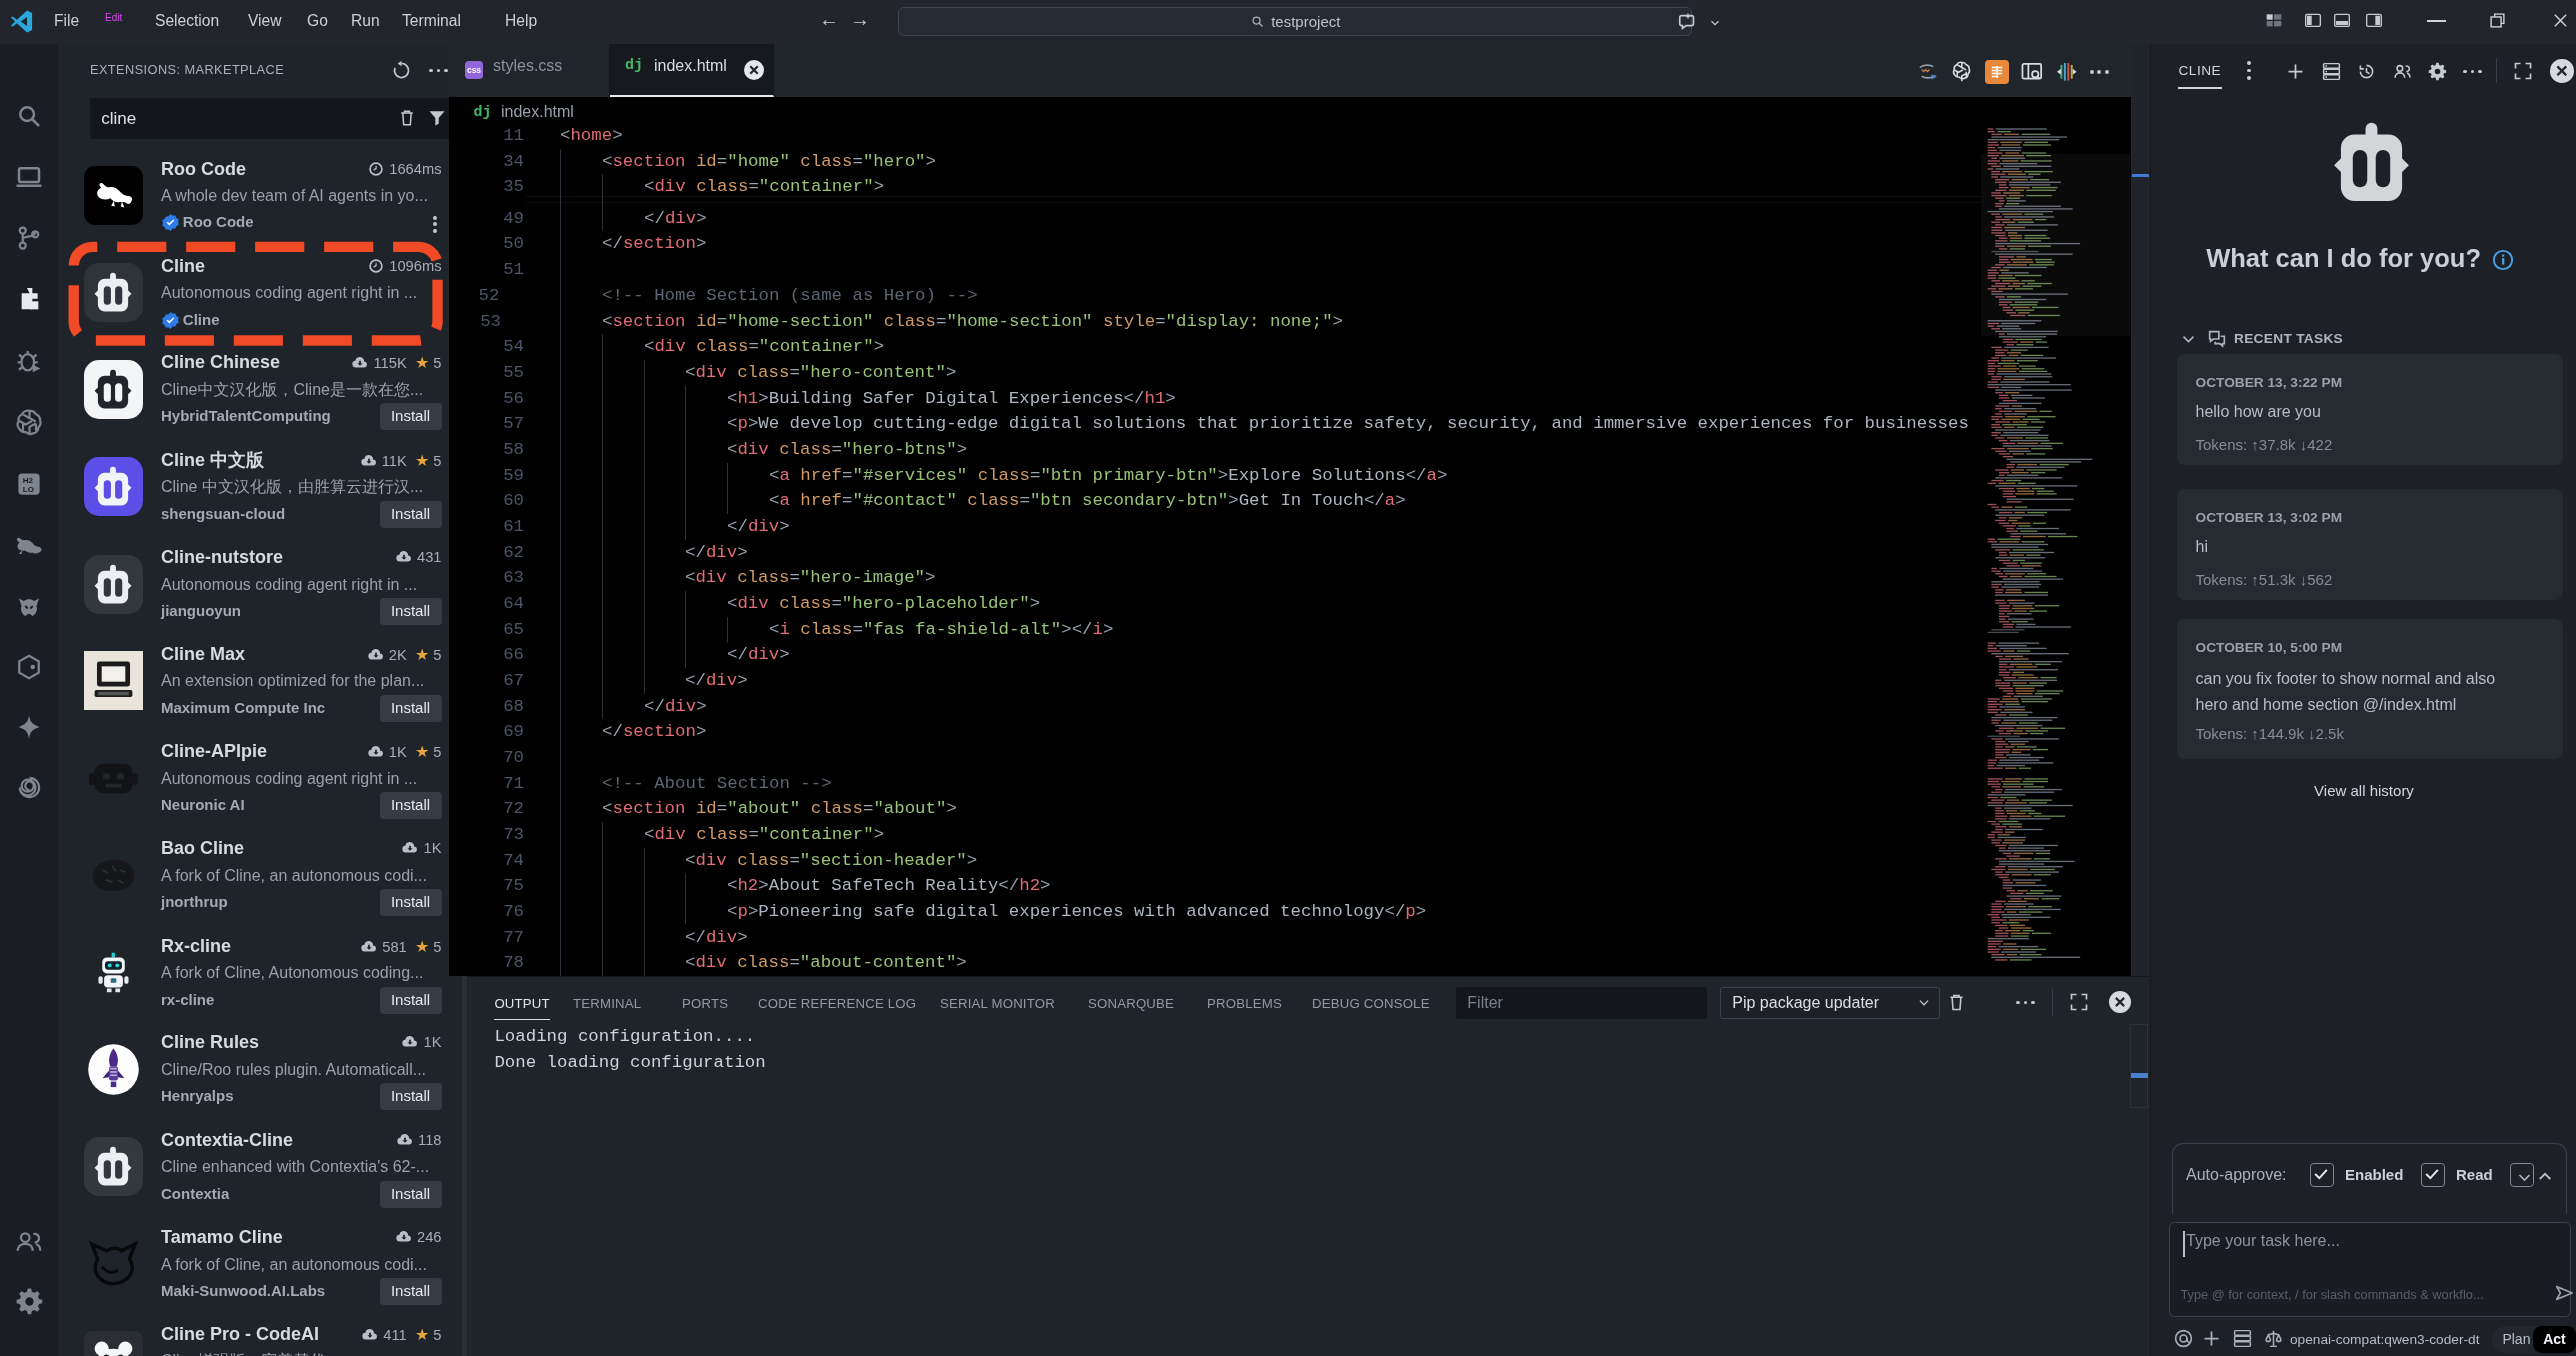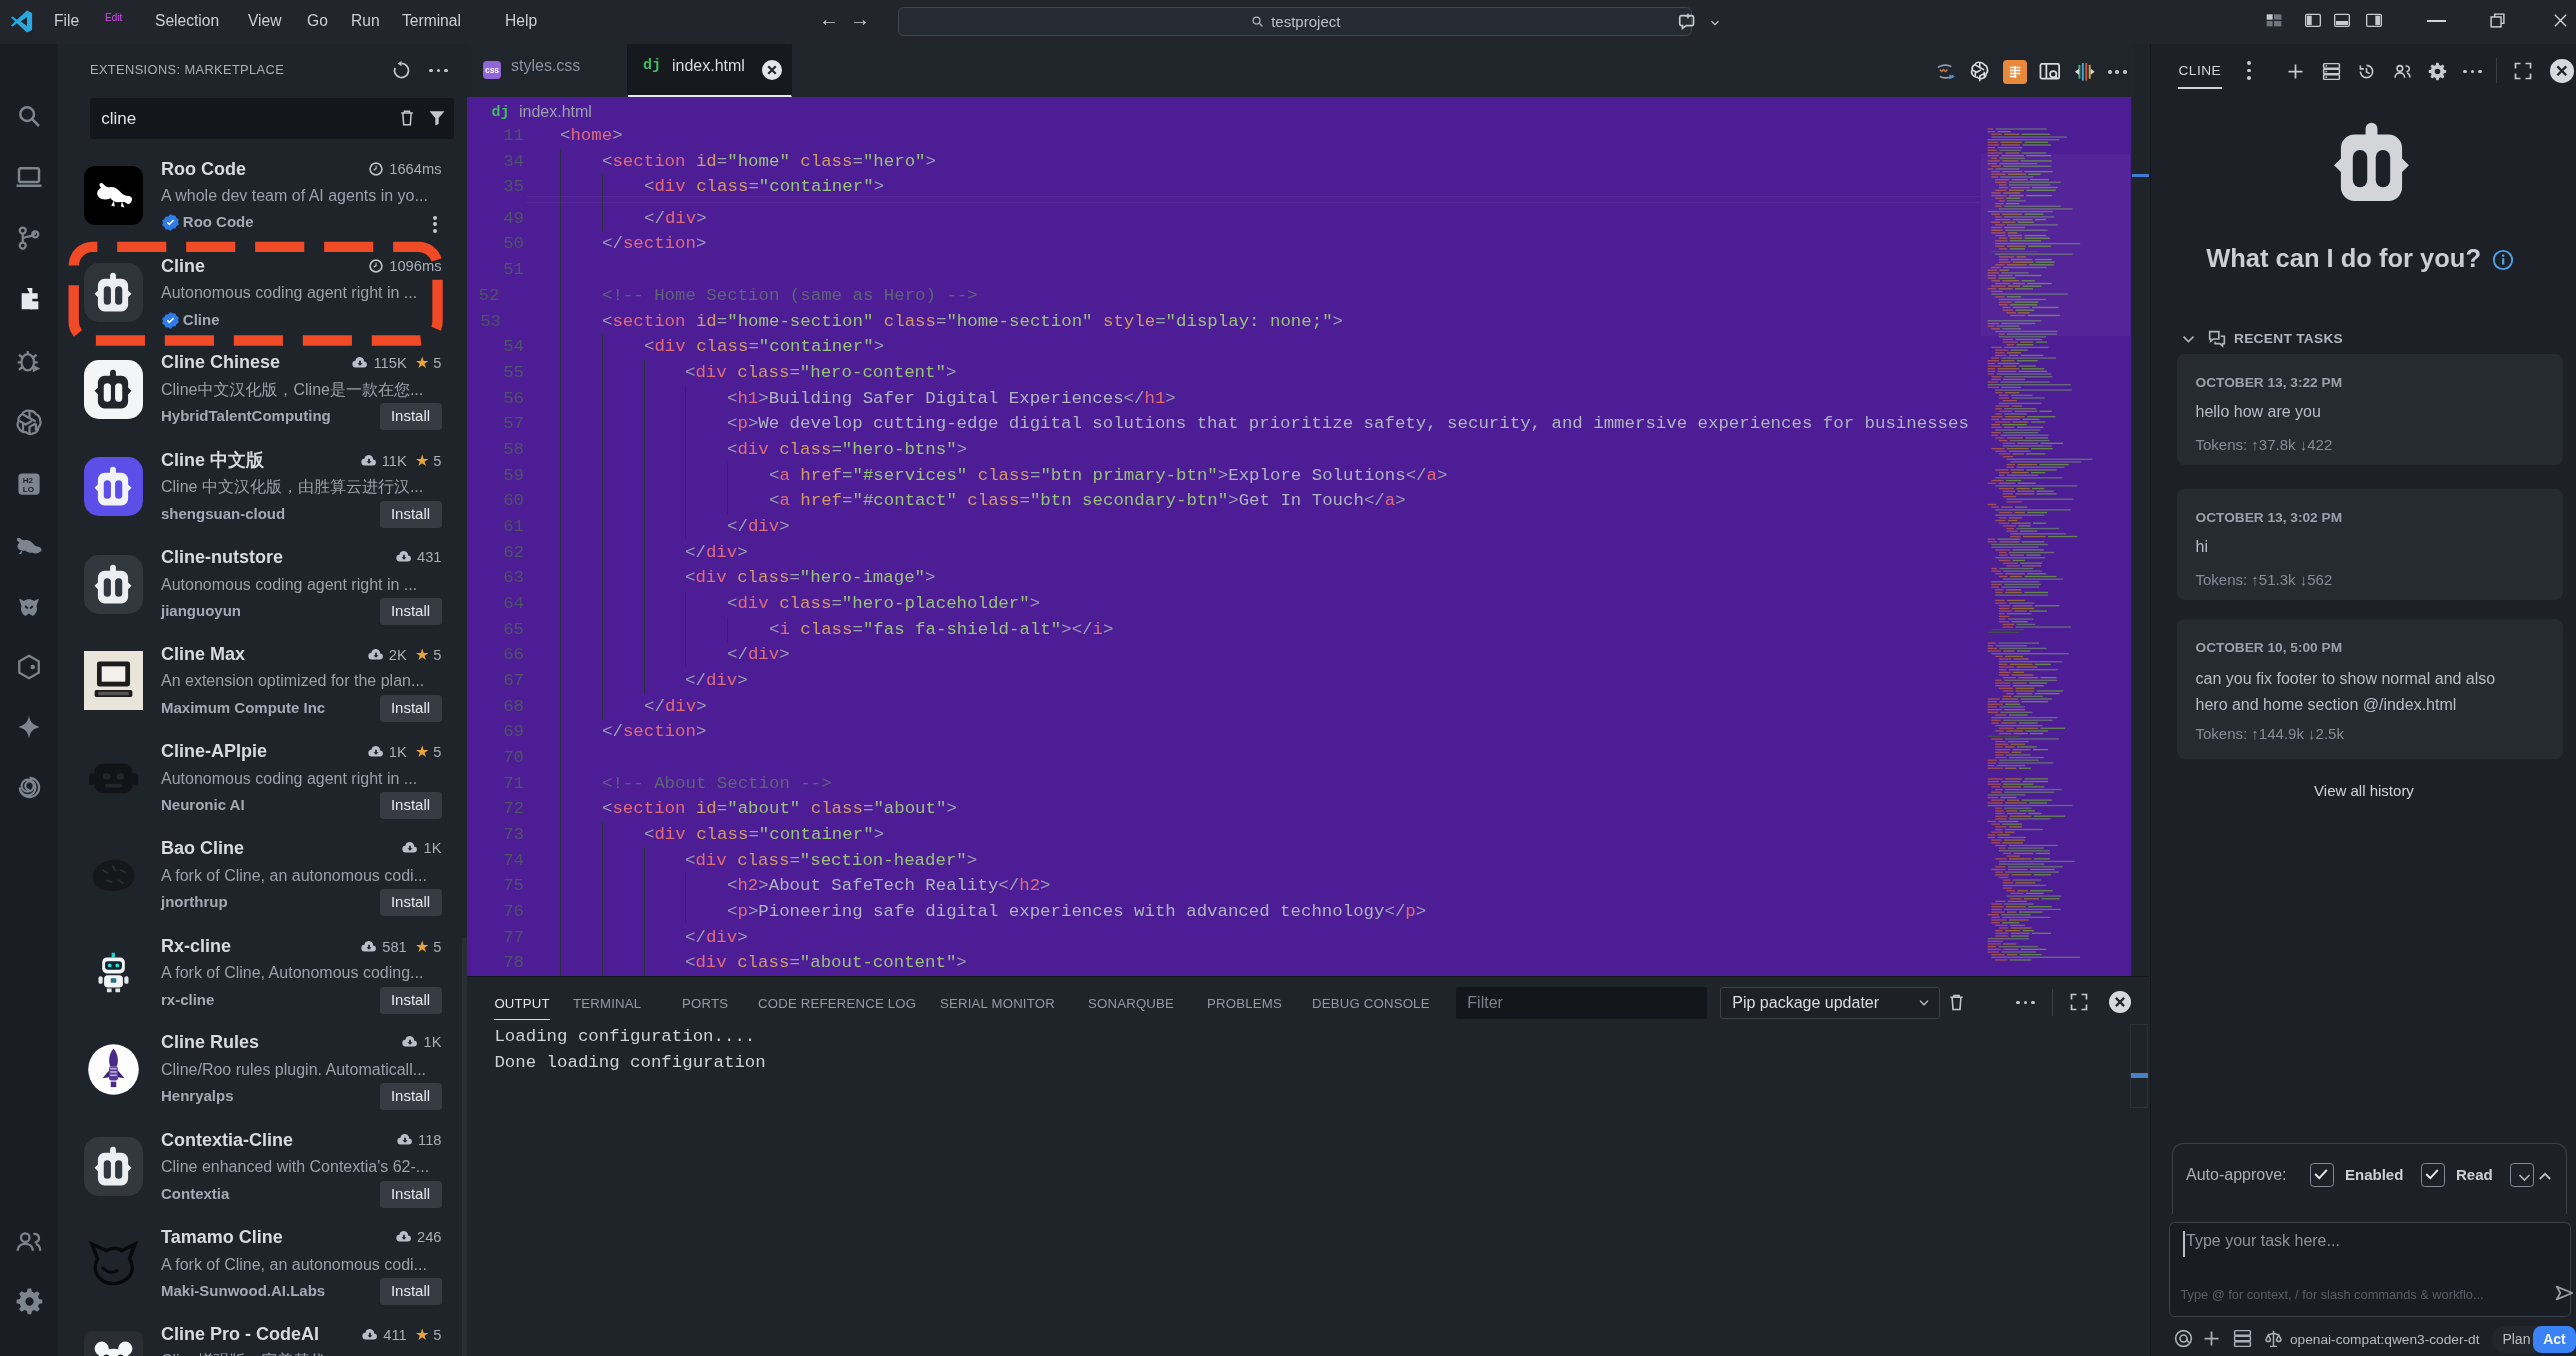--- a/index.html
+++ b/index.html
@@ -399,21 +399,21 @@
       </svg>
     </div>
     <div style="position:absolute;left:103px;top:1278px;width:227px;height:25.5px;line-height:25.5px;font-weight:bold;font-size:18px;color:#d7dbe1;white-space:nowrap;overflow:hidden">Cline Pro - CodeAI</div>
     <div style="position:absolute;right:25.5px;top:1278px;height:25.5px;line-height:25.5px;font-size:14.7px;color:#a8aeb8;white-space:nowrap"><svg viewBox="0 0 16 16" width="18" height="18" style="vertical-align:-3.8px">
         <path d="M11.5 5.1a4 4 0 0 0-7.6.9A3 3 0 0 0 4.5 12h6.9a2.7 2.7 0 0 0 .1-5.4zM8 10.5 5.7 8.2h1.5V6h1.6v2.2h1.5z" fill="#b9bfc8"></path>
       </svg>&nbsp;411&nbsp;&nbsp;<span style="color:#e8a33d;font-size:16px">★</span>&nbsp;5</div>
     <div style="position:absolute;left:103px;top:1304px;width:284px;height:25.5px;line-height:25.5px;font-size:16px;color:#9aa1ab;white-space:nowrap;overflow:hidden">Cline增强版，完善基代...</div>
  <div class="abs" style="left:404px;top:894px;width:6.6px;height:419px;background:rgba(160,166,175,.08)"></div>
 </div>
 
-<div class="abs" style="left:467px;top:44px;width:1682px;height:932px;background:#4c1d95;overflow:hidden">
+<div class="abs" style="left:449px;top:44px;width:1682px;height:932px;background:#000000;overflow:hidden">
 
  <div class="abs" style="left:0;top:0;width:1682px;height:53px;background:#20242b"></div>
  <div class="abs" style="left:0;top:0;width:161px;height:53px;background:#20242b;border-right:0.9px solid #14161b">
    <div class="abs" style="left:16px;top:17px;width:18px;height:18px;border-radius:3.8px;background:#9166d8;color:#fff;font-size:8.5px;font-weight:bold;text-align:center;line-height:18px;letter-spacing:0">css</div>
    <div class="abs" style="left:44px;top:13.2px;font-size:16px;color:#8b93a0">styles.css</div>
  </div>
  <div class="abs" style="left:161px;top:0;width:164px;height:53px;background:#16191e;border-right:0.9px solid #14161b;border-bottom:2.8px solid #e8eaee">
    <div class="abs" style="left:15px;top:13.2px;font-size:15px;font-weight:bold;color:#43b864;font-family:'Liberation Mono',monospace">dj</div>
    <div class="abs" style="left:44px;top:13.2px;font-size:16px;color:#d9dce2">index.html</div>
    <div class="abs" style="left:134px;top:16px;width:20px;height:20px;border-radius:50%;background:#e3e6ea"><svg viewBox="0 0 24 24" width="20" height="20">
@@ -1360,19 +1360,19 @@
         <rect x="3" y="15.6" width="18" height="5.4" rx="1"></rect>
       </g>
     </svg>
  <svg class="abs" style="left:112px;top:1284px" viewBox="0 0 24 24" width="21" height="21">
       <path d="M12 3 v18 M8 21 h8 M12 6 l-6 2 m6-2 l6 2" fill="none" stroke="#aab0b9" stroke-width="1.7"></path>
       <path d="M6 8 l-2.5 5 a2.5 2.5 0 0 0 5 0z M18 8 l-2.5 5 a2.5 2.5 0 0 0 5 0z" fill="none" stroke="#aab0b9" stroke-width="1.7"></path>
     </svg>
  <div class="abs" style="left:139px;top:1288px;font-size:13.7px;color:#b7bcc4">openai-compat:qwen3-coder-dt</div>
  <div class="abs" style="left:341px;top:1282px;width:83px;height:26.5px;border-radius:13.2px;background:#23262d">
    <div class="abs" style="left:10.4px;top:0;height:26.5px;line-height:26.5px;font-size:14px;color:#b9bec6">Plan</div>
-   <div class="abs" style="left:41px;top:0;width:43px;height:26.5px;border-radius:8.5px;background:#3b82f6;text-align:center;line-height:26.5px;font-size:14px;font-weight:bold;color:#f2f4f7">Act</div>
+   <div class="abs" style="left:41px;top:0;width:43px;height:26.5px;border-radius:8.5px;background:#000000;text-align:center;line-height:26.5px;font-size:14px;font-weight:bold;color:#f2f4f7">Act</div>
  </div>
 </div>
 
 <svg class="abs" style="left:0;top:0;pointer-events:none" width="567" height="473" viewBox="0 0 600 500">
     <rect x="78" y="261" width="385" height="99" rx="20" fill="none" stroke="#f04a26" stroke-width="11" stroke-dasharray="52 21" stroke-dashoffset="-26"></rect>
   </svg>
 
 </body></html>

